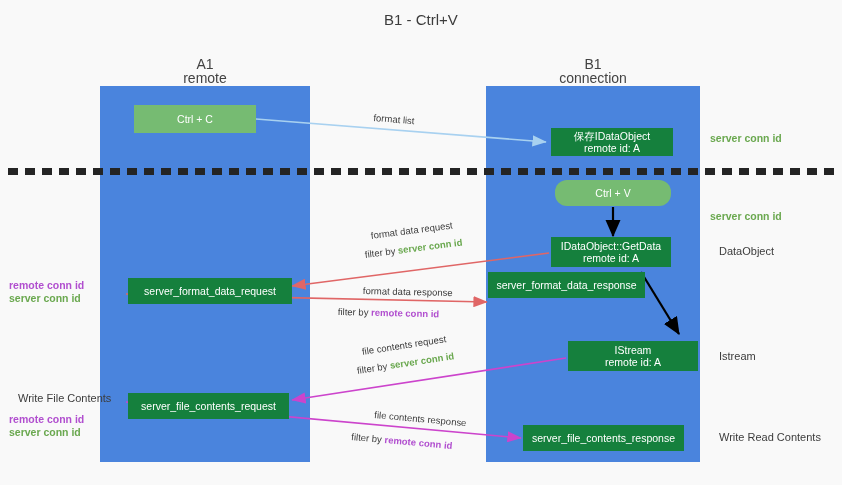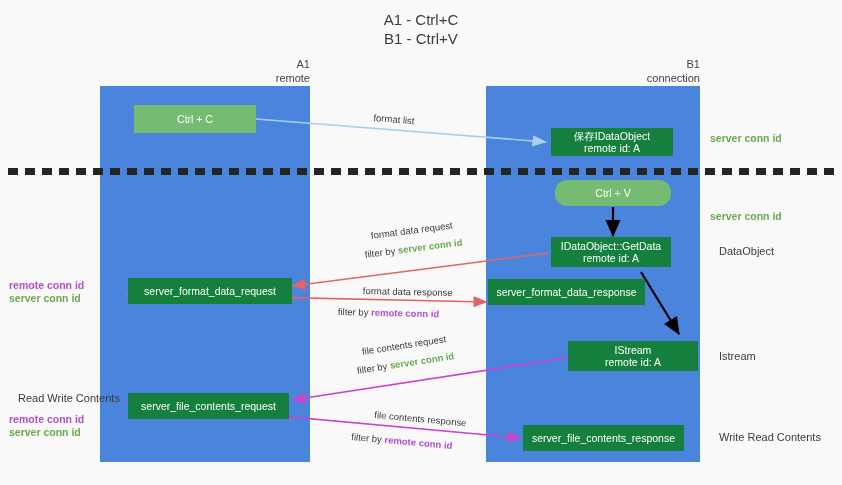--- a/index.html
+++ b/index.html
@@ -14,22 +14,22 @@
   .title{
     position:absolute;left:0;top:10px;width:842px;
     text-align:center;color:#3c3c3c;font-size:15px;line-height:19px;
   }
 
   .lane{position:absolute;background:#4a84dd;}
   #lane-a1{left:100px;top:86px;width:210px;height:376px;}
   #lane-b1{left:486px;top:86px;width:214px;height:376px;}
 
   .lane-head{
-    position:absolute;text-align:right;color:#434343;
-    font-size:11px;line-height:14px;
+    position:absolute;text-align:center;color:#434343;
+    font-size:14px;line-height:14px;
   }
   #head-a1{left:100px;top:57px;width:210px;}
   #head-b1{left:486px;top:57px;width:214px;}
 
   .dashed{
     position:absolute;left:8px;top:168px;width:826px;height:7px;
     background-image:repeating-linear-gradient(to right,#242424 0px,#242424 10px,rgba(0,0,0,0) 10px,rgba(0,0,0,0) 17px);
   }
 
   .node{
@@ -55,21 +55,20 @@
   .edgelabel b{font-weight:bold;}
 
   svg.overlay{position:absolute;left:0;top:0;width:842px;height:485px;pointer-events:none;}
 </style>
 </head>
 <body>
 
 <div id="stage">
 
   <div class="title">
-    <div>A1 - Ctrl+C</div>
     <div>B1 - Ctrl+V</div>
   </div>
 
   <div class="lane-head" id="head-a1">
     <div>A1</div>
     <div>remote</div>
   </div>
   <div class="lane-head" id="head-b1">
     <div>B1</div>
     <div>connection</div>
@@ -130,21 +129,21 @@
 
   <div class="node green" style="left:555px;top:180px;width:116px;height:26px;border-radius:12px;">
     <span>Ctrl + V</span>
   </div>
 
   <div class="node orange" style="left:551px;top:237px;width:120px;height:30px;flex-direction:column;">
     <span>IDataObject::GetData</span>
     <span>remote id: A</span>
   </div>
 
-  <div class="node orange" style="left:488px;top:279px;width:157px;height:26px;">
+  <div class="node orange" style="left:488px;top:272px;width:157px;height:26px;">
     <span>server_format_data_response</span>
   </div>
 
   <div class="node orange" style="left:568px;top:341px;width:130px;height:30px;flex-direction:column;">
     <span>IStream</span>
     <span>remote id: A</span>
   </div>
 
   <div class="node orange" style="left:523px;top:425px;width:161px;height:26px;">
     <span>server_file_contents_response</span>
@@ -152,21 +151,21 @@
 
   <div class="sidelabel c-green" style="left:710px;top:132px;">server conn id</div>
   <div class="sidelabel c-green" style="left:710px;top:210px;">server conn id</div>
   <div class="sidelabel c-dark" style="left:710px;top:245px;font-size:11px;">DataObject</div>
   <div class="sidelabel c-dark" style="left:710px;top:350px;font-size:11px;">Istream</div>
   <div class="sidelabel c-dark" style="left:710px;top:431px;font-size:11px;">Write Read Contents</div>
 
   <div class="sidelabel c-purple" style="left:9px;top:279px;">remote conn id</div>
   <div class="sidelabel c-green" style="left:9px;top:292px;">server conn id</div>
 
-  <div class="sidelabel c-dark" style="left:9px;top:392px;font-size:11px;">Read Write Contents</div>
+  <div class="sidelabel c-dark" style="left:9px;top:392px;font-size:11px;">Write File Contents</div>
   <div class="sidelabel c-purple" style="left:9px;top:413px;">remote conn id</div>
   <div class="sidelabel c-green" style="left:9px;top:426px;">server conn id</div>
 
   <div class="edgelabel" style="left:374px;top:111px;transform:rotate(4.6deg);transform-origin:left top;">format list</div>
 
   <div class="edgelabel" style="left:370px;top:229px;transform:rotate(-7.3deg);transform-origin:left top;">format data request</div>
   <div class="edgelabel" style="left:364px;top:248px;transform:rotate(-7.3deg);transform-origin:left top;">
     <span>filter by </span><b class="c-green">server conn id</b>
   </div>
 

